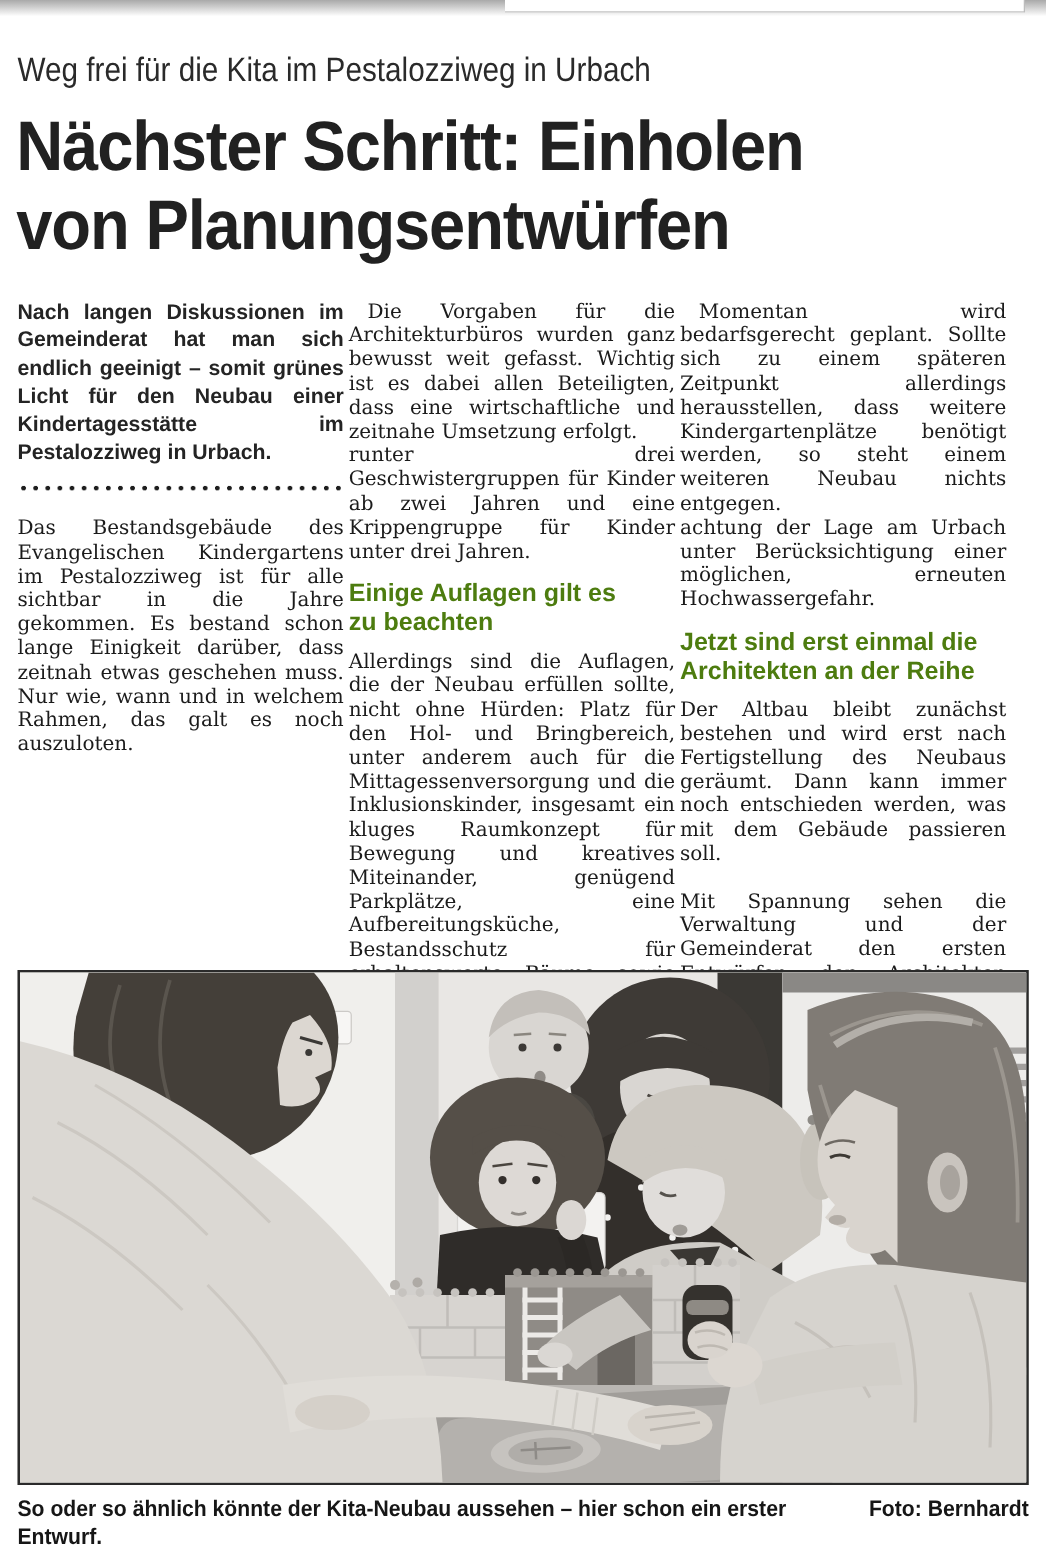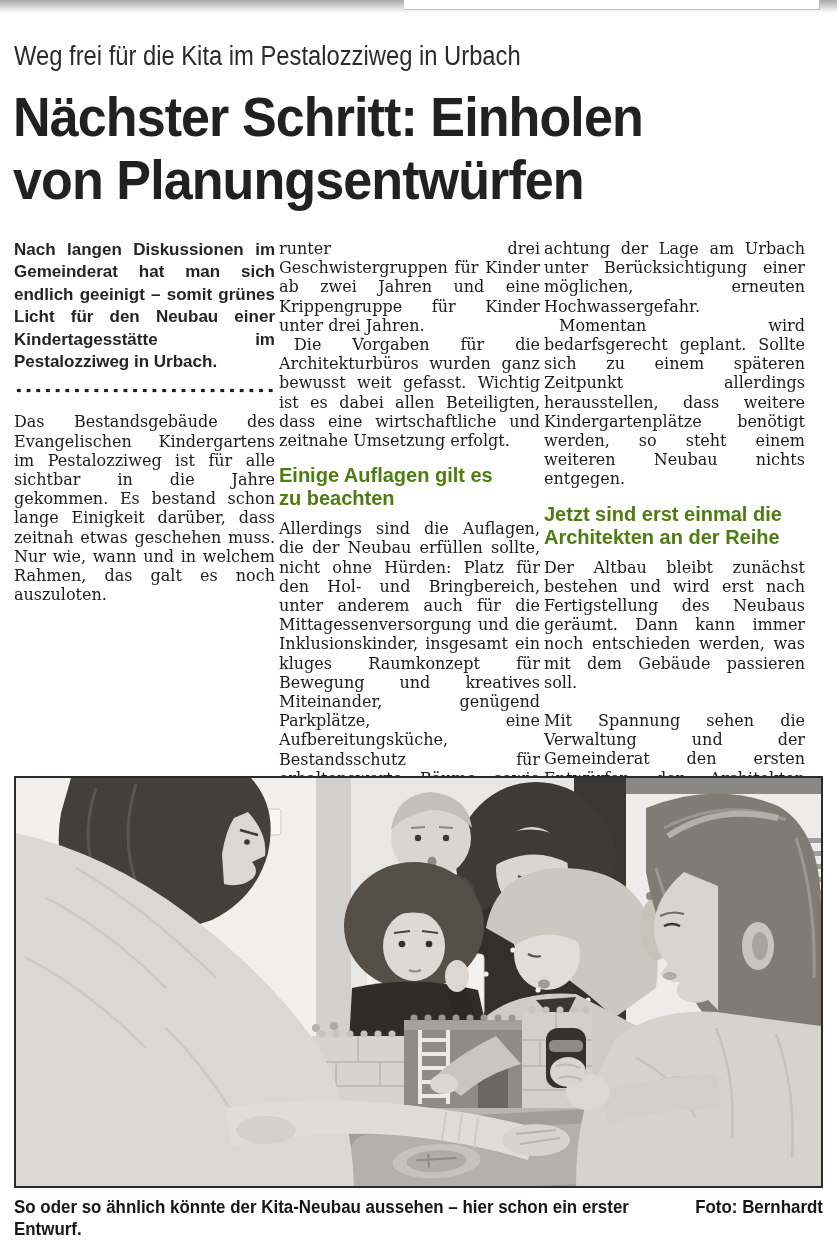--- a/index.html
+++ b/index.html
@@ -47,29 +47,29 @@
   <h1 class="headline">Nächster Schritt: Einholen
 von Planungsentwürfen</h1>
 
   <div class="cols">
     <div class="col">
       <p class="lead">Nach langen Diskussionen im Gemeinderat hat man sich endlich geeinigt – somit grünes Licht für den Neubau einer Kindertagesstätte im Pestalozziweg in Urbach.</p>
       <div class="dots"></div>
       <p class="body-p">Das Bestandsgebäude des Evangelischen Kindergartens im Pestalozziweg ist für alle sichtbar in die Jahre gekommen. Es bestand schon lange Einigkeit darüber, dass zeitnah etwas geschehen muss. Nur wie, wann und in welchem Rahmen, das galt es noch auszuloten.</p>
     </div>
     <div class="col">
+      <p class="body-p indent">Die Vorgaben für die Architekturbüros wurden ganz bewusst weit gefasst. Wichtig ist es dabei allen Beteiligten, dass eine wirtschaftliche und zeitnahe Umsetzung erfolgt.</p>
       <p class="body-p">runter drei Geschwistergruppen für Kinder ab zwei Jahren und eine Krippengruppe für Kinder unter drei Jahren.</p>
-      <p class="body-p indent">Die Vorgaben für die Architekturbüros wurden ganz bewusst weit gefasst. Wichtig ist es dabei allen Beteiligten, dass eine wirtschaftliche und zeitnahe Umsetzung erfolgt.</p>
       <h3 class="subhead">Einige Auflagen gilt es
 zu beachten</h3>
       <p class="body-p">Allerdings sind die Auflagen, die der Neubau erfüllen sollte, nicht ohne Hürden: Platz für den Hol- und Bringbereich, unter anderem auch für die Mittagessenversorgung und die Inklusionskinder, insgesamt ein kluges Raumkonzept für Bewegung und kreatives Miteinander, genügend Parkplätze, eine Aufbereitungsküche, Bestandsschutz für erhaltenswerte Bäume sowie die Be-</p>
     </div>
     <div class="col">
+      <p class="body-p indent">Momentan wird bedarfsgerecht geplant. Sollte sich zu einem späteren Zeitpunkt allerdings herausstellen, dass weitere Kindergartenplätze benötigt werden, so steht einem weiteren Neubau nichts entgegen.</p>
       <p class="body-p">achtung der Lage am Urbach unter Berücksichtigung einer möglichen, erneuten Hochwassergefahr.</p>
-      <p class="body-p indent">Momentan wird bedarfsgerecht geplant. Sollte sich zu einem späteren Zeitpunkt allerdings herausstellen, dass weitere Kindergartenplätze benötigt werden, so steht einem weiteren Neubau nichts entgegen.</p>
       <h3 class="subhead">Jetzt sind erst einmal die
 Architekten an der Reihe</h3>
       <p class="body-p">Der Altbau bleibt zunächst bestehen und wird erst nach Fertigstellung des Neubaus geräumt. Dann kann immer noch entschieden werden, was mit dem Gebäude passieren soll.</p>
       <p class="body-p gap">Mit Spannung sehen die Verwaltung und der Gemeinderat den ersten Entwürfen der Architekten entgegen.</p>
     </div>
   </div>
 
   <div class="photo-frame">
 
     <svg viewBox="0 0 805 408" preserveAspectRatio="none">

